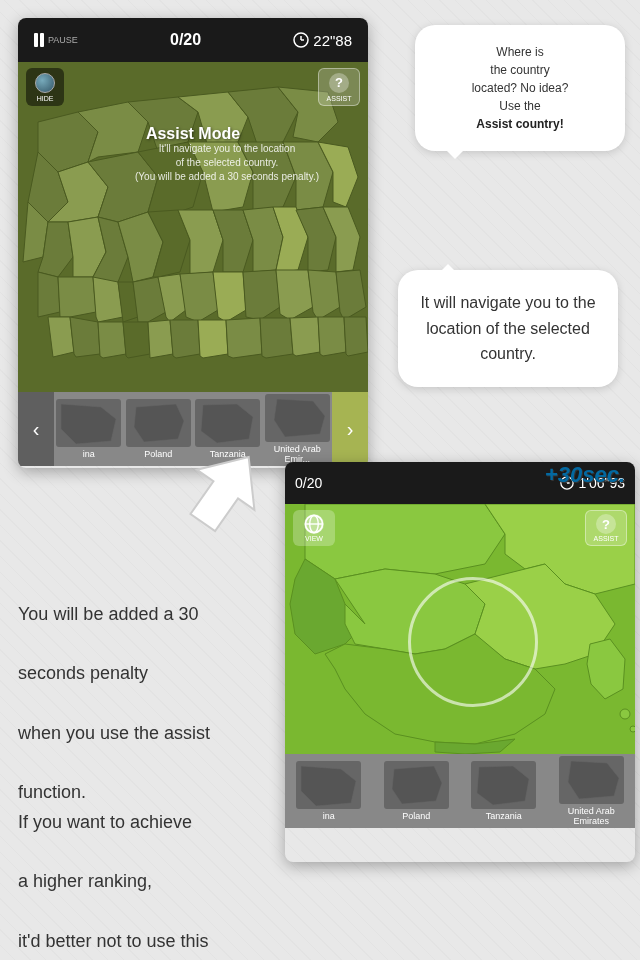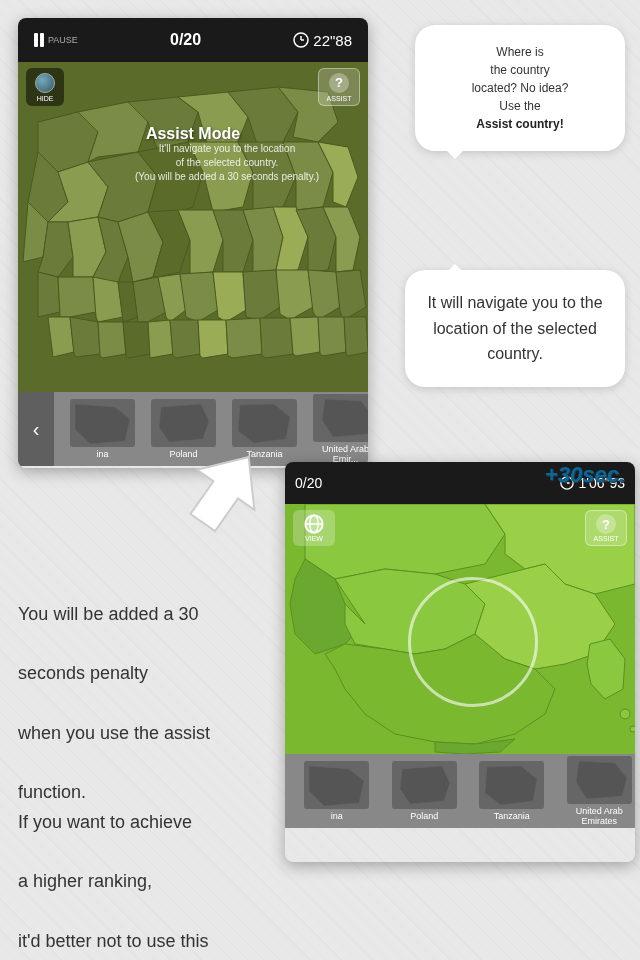--- a/index.html
+++ b/index.html
@@ -216,21 +216,20 @@
       align-items: center;
       justify-content: space-around;
       height: 100%;
     }
 
     .country-item {
       display: flex;
       flex-direction: column;
       align-items: center;
       gap: 2px;
-      padding-left: 16px;
     }
 
     .country-silhouette {
       width: 65px;
       height: 48px;
       background: #666;
       border-radius: 3px;
       position: relative;
       overflow: hidden;
     }
@@ -273,21 +272,21 @@
     }
 
     .bubble-1 .bold-text {
       font-weight: bold;
       color: #222;
     }
 
     .bubble-2 {
       position: absolute;
       top: 270px;
-      right: 15px;
+      right: 22px;
       width: 220px;
       background: white;
       border-radius: 20px;
       padding: 20px 10px;
       text-align: center;
       font-size: 16px;
       line-height: 1.6;
       color: #333;
       box-shadow: 0 2px 8px rgba(0,0,0,0.15);
     }

